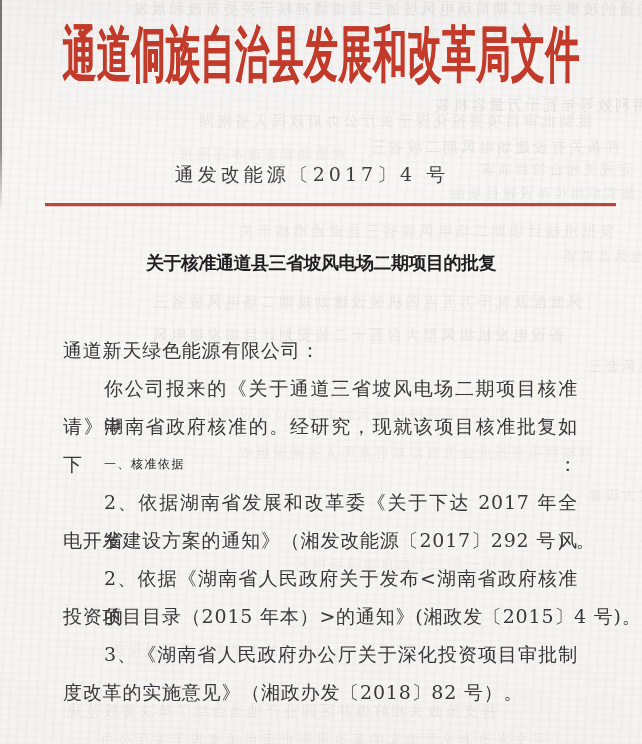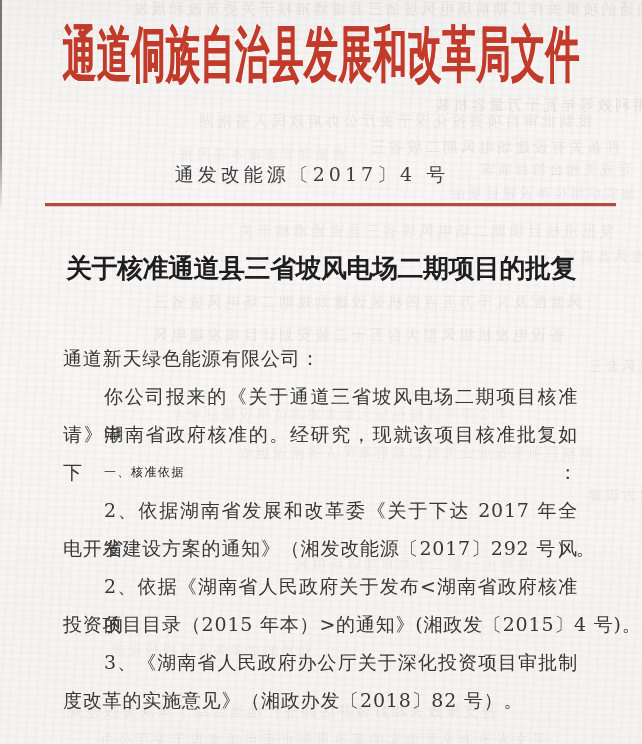--- a/index.html
+++ b/index.html
@@ -46,27 +46,27 @@
     letter-spacing: 4px;
   }
   .red-divider {
     position: absolute; left: 45px; top: 203px; width: 571px; height: 3px;
     background: #b5493c;
     box-shadow: 0 1px 0 rgba(181,73,60,0.25);
   }
   .doc-title {
     position: absolute; left: 0; top: 251px; width: 642px;
     text-align: center;
-    font-size: 26px; font-weight: bold;
+    font-size: 18px; font-weight: bold;
     letter-spacing: -0.5px;
     color: #1e1e20;
     white-space: nowrap;
   }
   .body-block {
-    position: absolute; left: 63px; top: 339px; width: 515px;
+    position: absolute; left: 63px; top: 331px; width: 515px;
   }
   .body-line {
     width: 515px;
     box-sizing: border-box;
     height: 38px; line-height: 38px;
     font-size: 19px;
     letter-spacing: 0.8px;
     color: #38383a;
     white-space: nowrap;
   }

